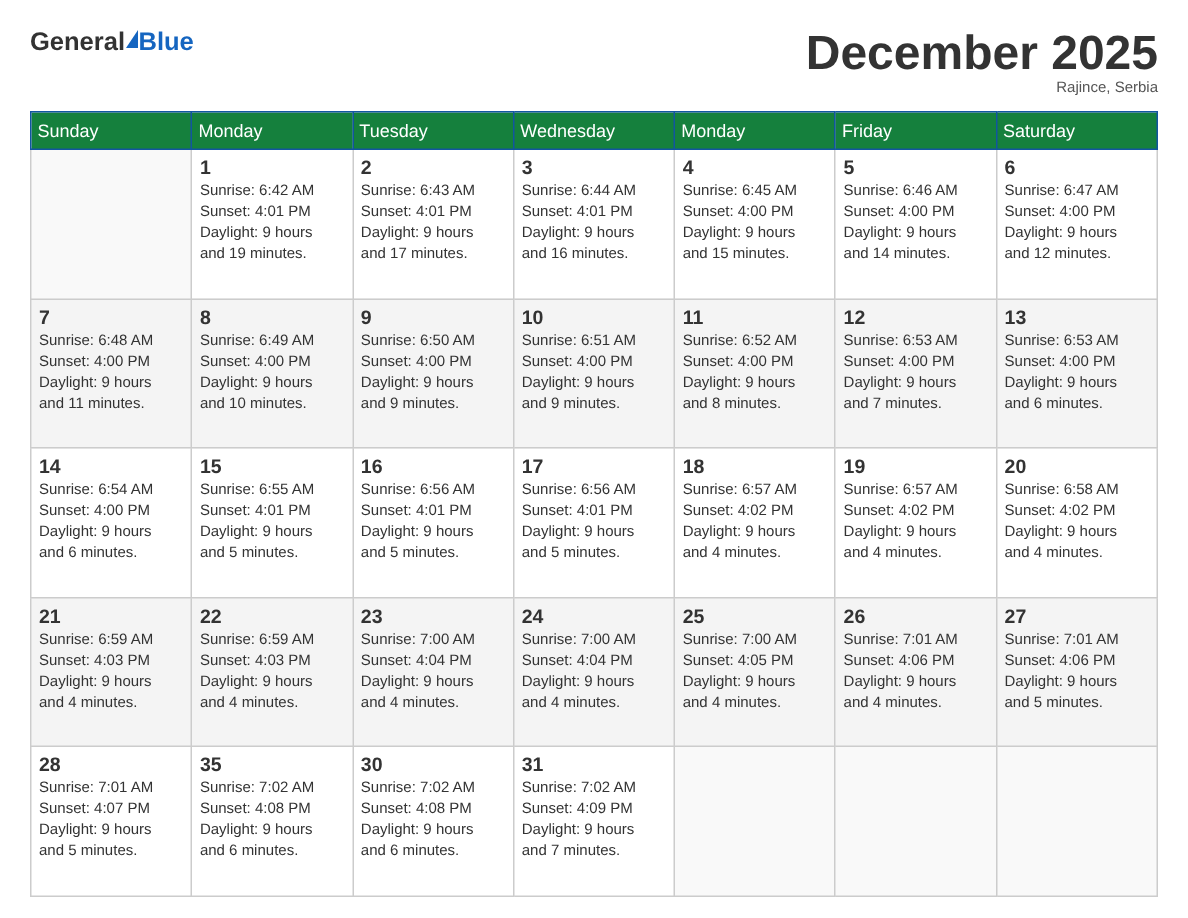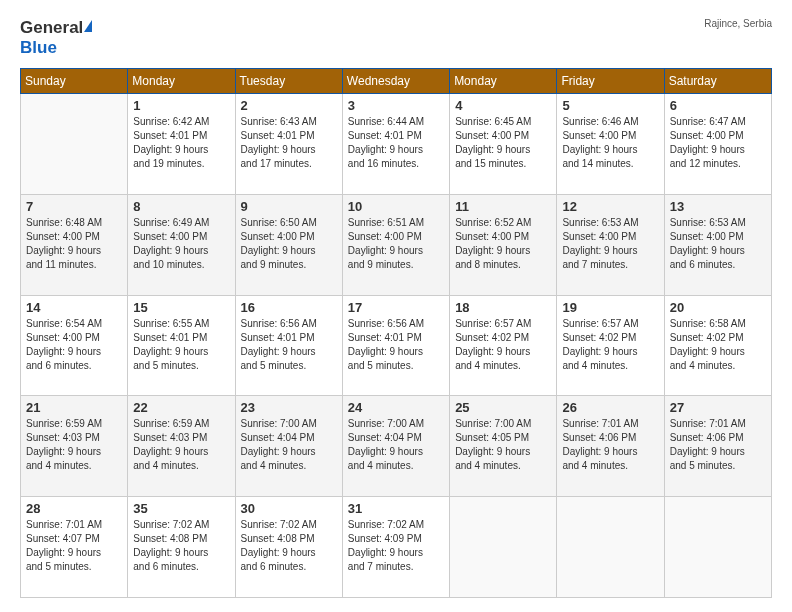--- a/index.html
+++ b/index.html
@@ -18,21 +18,21 @@
       flex-direction: column;
     }
     .header {
       display: flex;
       justify-content: space-between;
       align-items: flex-start;
       margin-bottom: 10px;
     }
     .logo {
       display: flex;
-      flex-direction: column;
+      flex-direction: row;
       align-items: flex-start;
     }
     .logo-row {
       display: flex;
       align-items: center;
     }
     .logo-general { font-size: 17px; font-weight: bold; color: #333; }
     .logo-blue-text { font-size: 17px; font-weight: bold; color: #1565c0; margin-top: 26px; }
     .title-block {
       text-align: right;
@@ -48,21 +48,21 @@
       color: #555;
     }
     .calendar {
       flex: 1;
       border: 1px solid #ccc;
       border-collapse: collapse;
       width: 100%;
       table-layout: fixed;
     }
     .calendar th {
-      background: #a16207;
+      background: #15803d;
       color: #fff;
       font-size: 12px;
       padding: 5px 4px;
       text-align: left;
       border: 1px solid #1255a0;
       font-weight: normal;
     }
     .calendar td {
       border: 1px solid #ccc;
       vertical-align: top;
@@ -94,20 +94,21 @@
     <div class="logo">
       <div class="logo-row">
         <span class="logo-general">General</span>
         <span style="display:inline-block;width:0;height:0;border-left:8px solid transparent;border-bottom:12px solid #1565c0;margin-left:1px;position:relative;top:-2px;"></span>
       </div>
       <div>
         <span class="logo-blue-text">Blue</span>
       </div>
     </div>
     <div class="title-block">
+      <div class="month-year">December 2025</div>
       <div class="location">Rajince, Serbia</div>
     </div>
   </div>
 
   <table class="calendar">
     <thead>
       <tr>
         <th>Sunday</th>
         <th>Monday</th>
         <th>Tuesday</th>

